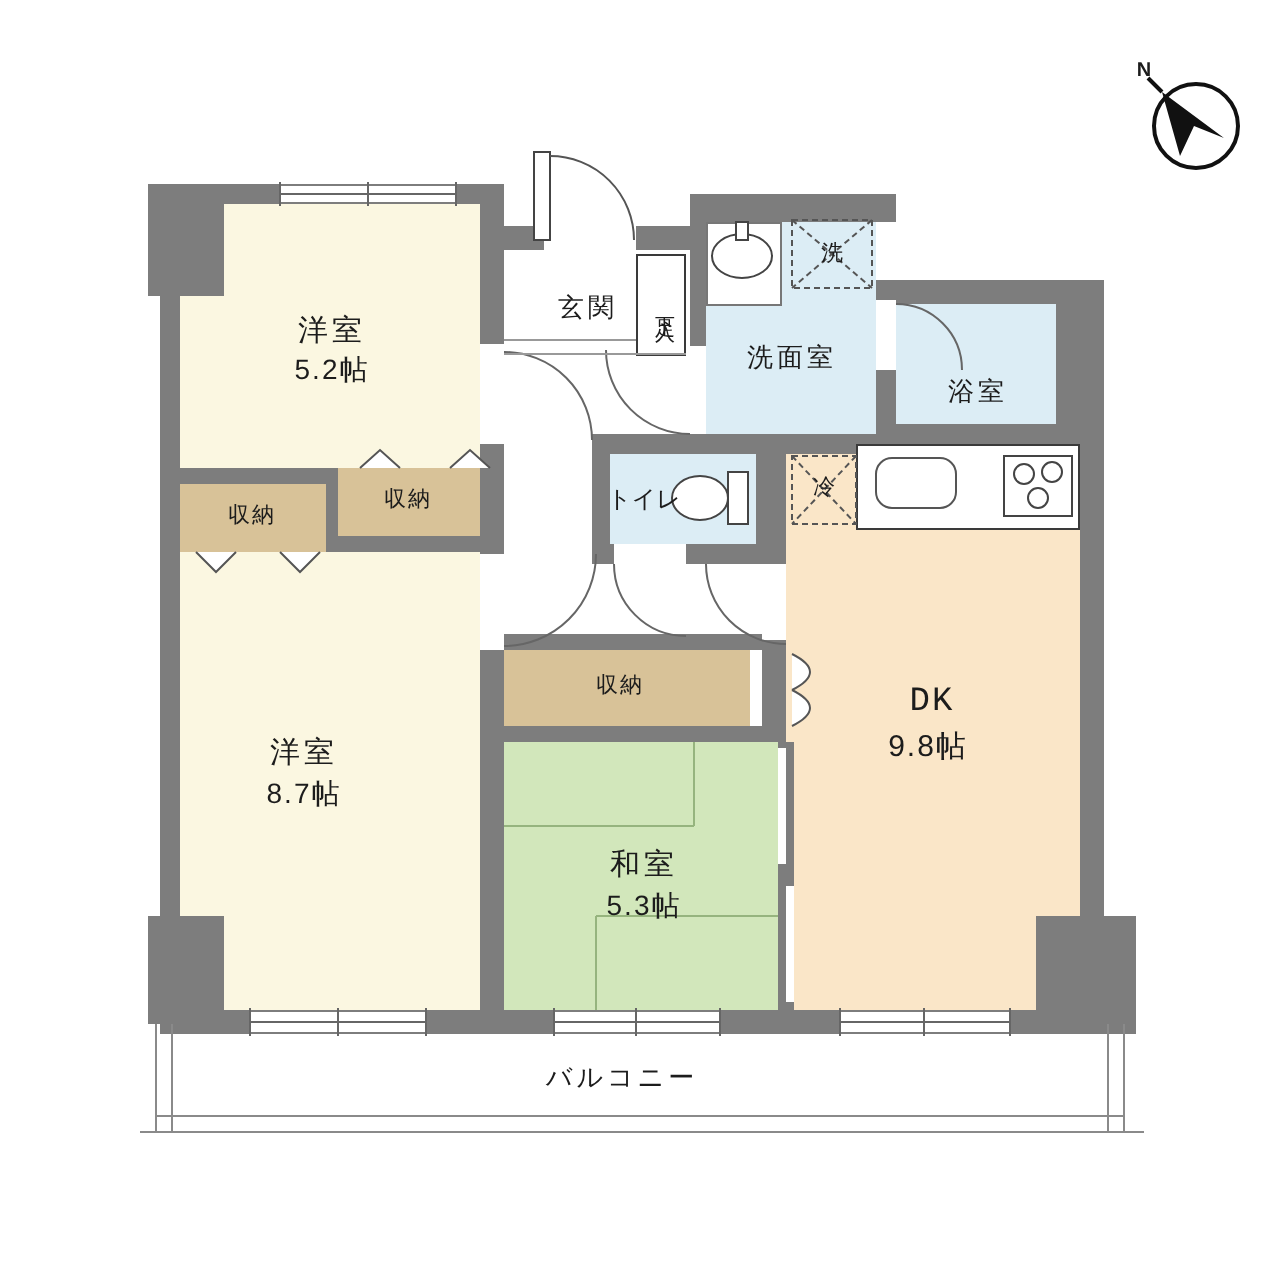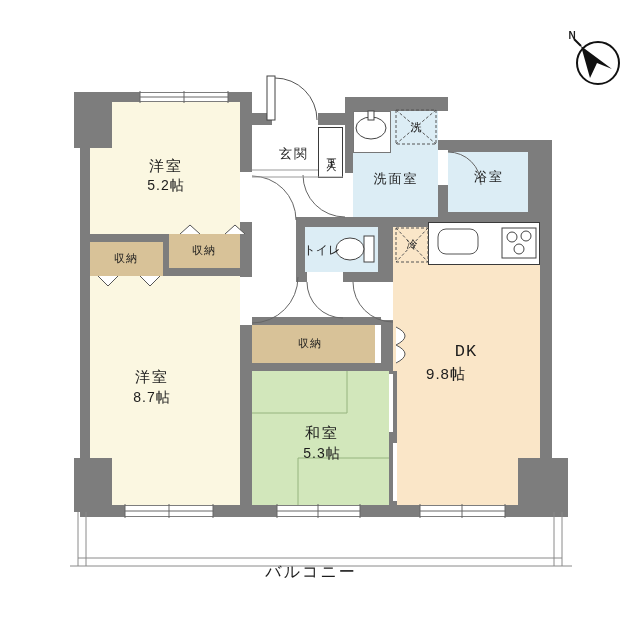--- a/index.html
+++ b/index.html
@@ -192,27 +192,27 @@
     </g>
   </svg>
 
   <div class="lbl rname" style="left:166px;top:166px;">洋室</div>
   <div class="lbl rsize" style="left:166px;top:185px;">5.2帖</div>
   <div class="lbl rname" style="left:152px;top:377px;">洋室</div>
   <div class="lbl rsize" style="left:152px;top:397px;">8.7帖</div>
   <div class="lbl rname" style="left:322px;top:433px;">和室</div>
   <div class="lbl rsize" style="left:322px;top:453px;">5.3帖</div>
   <div class="lbl dkname" style="left:466px;top:352px;font-family:Liberation Mono, monospace;">DK</div>
-  <div class="lbl rsize" style="left:446px;top:374px;font-size:15px;">9.8帖</div>
+  <div class="lbl rsize" style="left:464px;top:374px;font-size:15px;">9.8帖</div>
   <div class="lbl mid" style="left:294px;top:154px;">玄関</div>
   <div class="lbl vert" style="left:331px;top:152px;">下足入</div>
   <div class="lbl mid" style="left:396px;top:179px;">洗面室</div>
-  <div class="lbl mid" style="left:489px;top:177px;">浴室</div>
+  <div class="lbl mid" style="left:489px;top:196px;">浴室</div>
   <div class="lbl small" style="left:322px;top:250px;font-size:12px;letter-spacing:0;">トイレ</div>
   <div class="lbl small" style="left:126px;top:259px;">収納</div>
   <div class="lbl small" style="left:204px;top:251px;">収納</div>
   <div class="lbl small" style="left:310px;top:344px;">収納</div>
   <div class="lbl small" style="left:416px;top:128px;letter-spacing:0;">洗</div>
   <div class="lbl small" style="left:412px;top:245px;letter-spacing:0;">冷</div>
-  <div class="lbl" style="left:311px;top:539px;font-size:16px;letter-spacing:2px;margin-top:33px;">バルコニー</div>
+  <div class="lbl" style="left:311px;top:539px;font-size:13px;letter-spacing:2px;">バルコニー</div>
   <div class="lbl" style="left:572px;top:36px;font-size:10px;font-weight:bold;">N</div>
 
 </div>
 
 </body></html>

